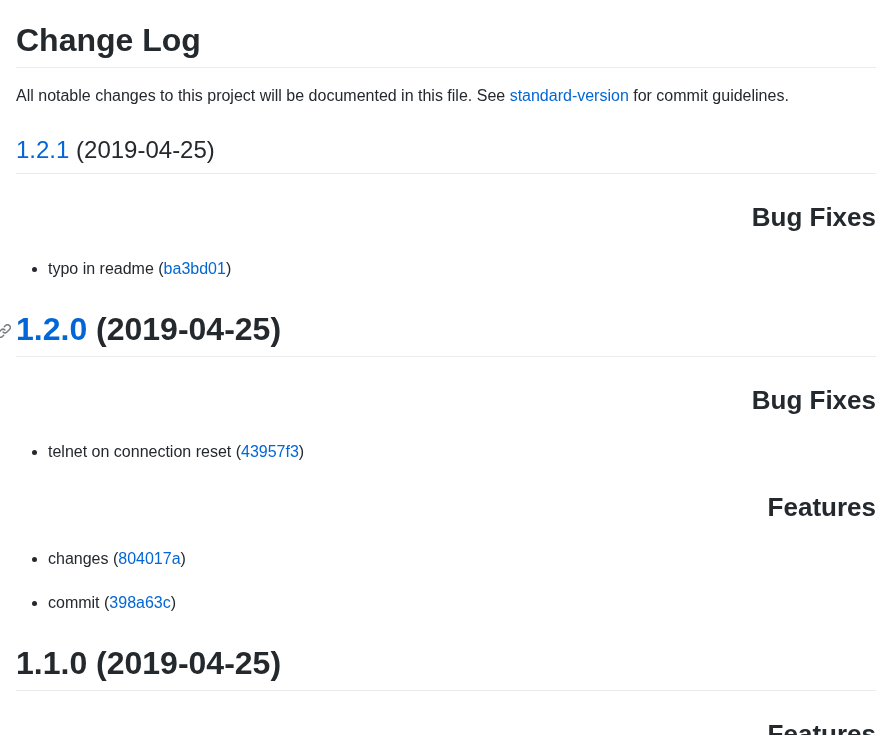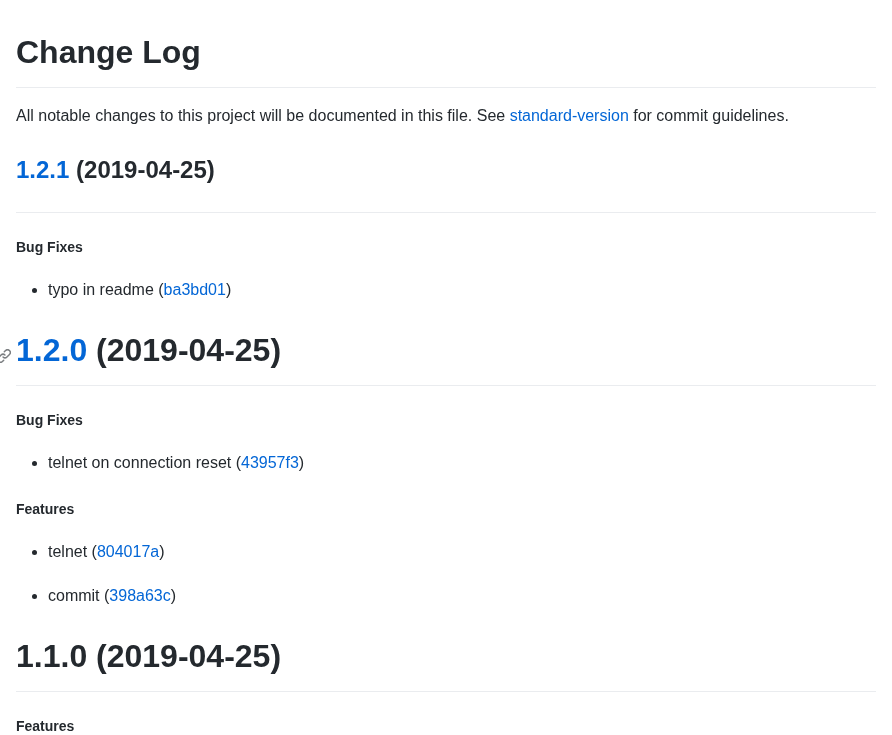--- a/index.html
+++ b/index.html
@@ -11,38 +11,39 @@
       line-height: 1.5;
       color: #24292e;
       margin: 0;
       padding: 16px;
       width: 892px;
       background: #fff;
     }
     h1 {
       font-size: 32px;
       font-weight: 600;
-      margin: 12px 0 16px 0;
-      padding-bottom: 11px;
+      margin: 0 0 16px 0;
+      padding-bottom: 3px;
       border-bottom: 1px solid #eaecef;
     }
     h1.release-h1 {
       margin-top: 24px;
     }
     h2 {
       font-size: 24px;
-      font-weight: 700;
+      font-weight: 400;
       margin: 24px 0 16px 0;
-      padding-bottom: 24px;
+      padding-bottom: 5px;
       border-bottom: 1px solid #eaecef;
     }
     h3 {
-      font-size: 14px;
+      font-size: 26px;
       font-weight: 600;
       margin: 24px 0 16px 0;
+      text-align: right;
     }
     p {
       margin: 0 0 8px 0;
     }
     a {
       color: #0366d6;
       text-decoration: none;
     }
     ul {
       padding-left: 32px;
@@ -99,21 +100,21 @@
 <ul>
   <li>
     <span>telnet on connection reset (</span><a href="#">43957f3</a><span>)</span>
   </li>
 </ul>
 
 <h3>Features</h3>
 
 <ul>
   <li>
-    <span>telnet (</span><a href="#">804017a</a><span>)</span>
+    <span>changes (</span><a href="#">804017a</a><span>)</span>
   </li>
   <li>
     <span>commit (</span><a href="#">398a63c</a><span>)</span>
   </li>
 </ul>
 
 <h1 class="release-h1">1.1.0 (2019-04-25)</h1>
 
 <h3>Features</h3>
 

